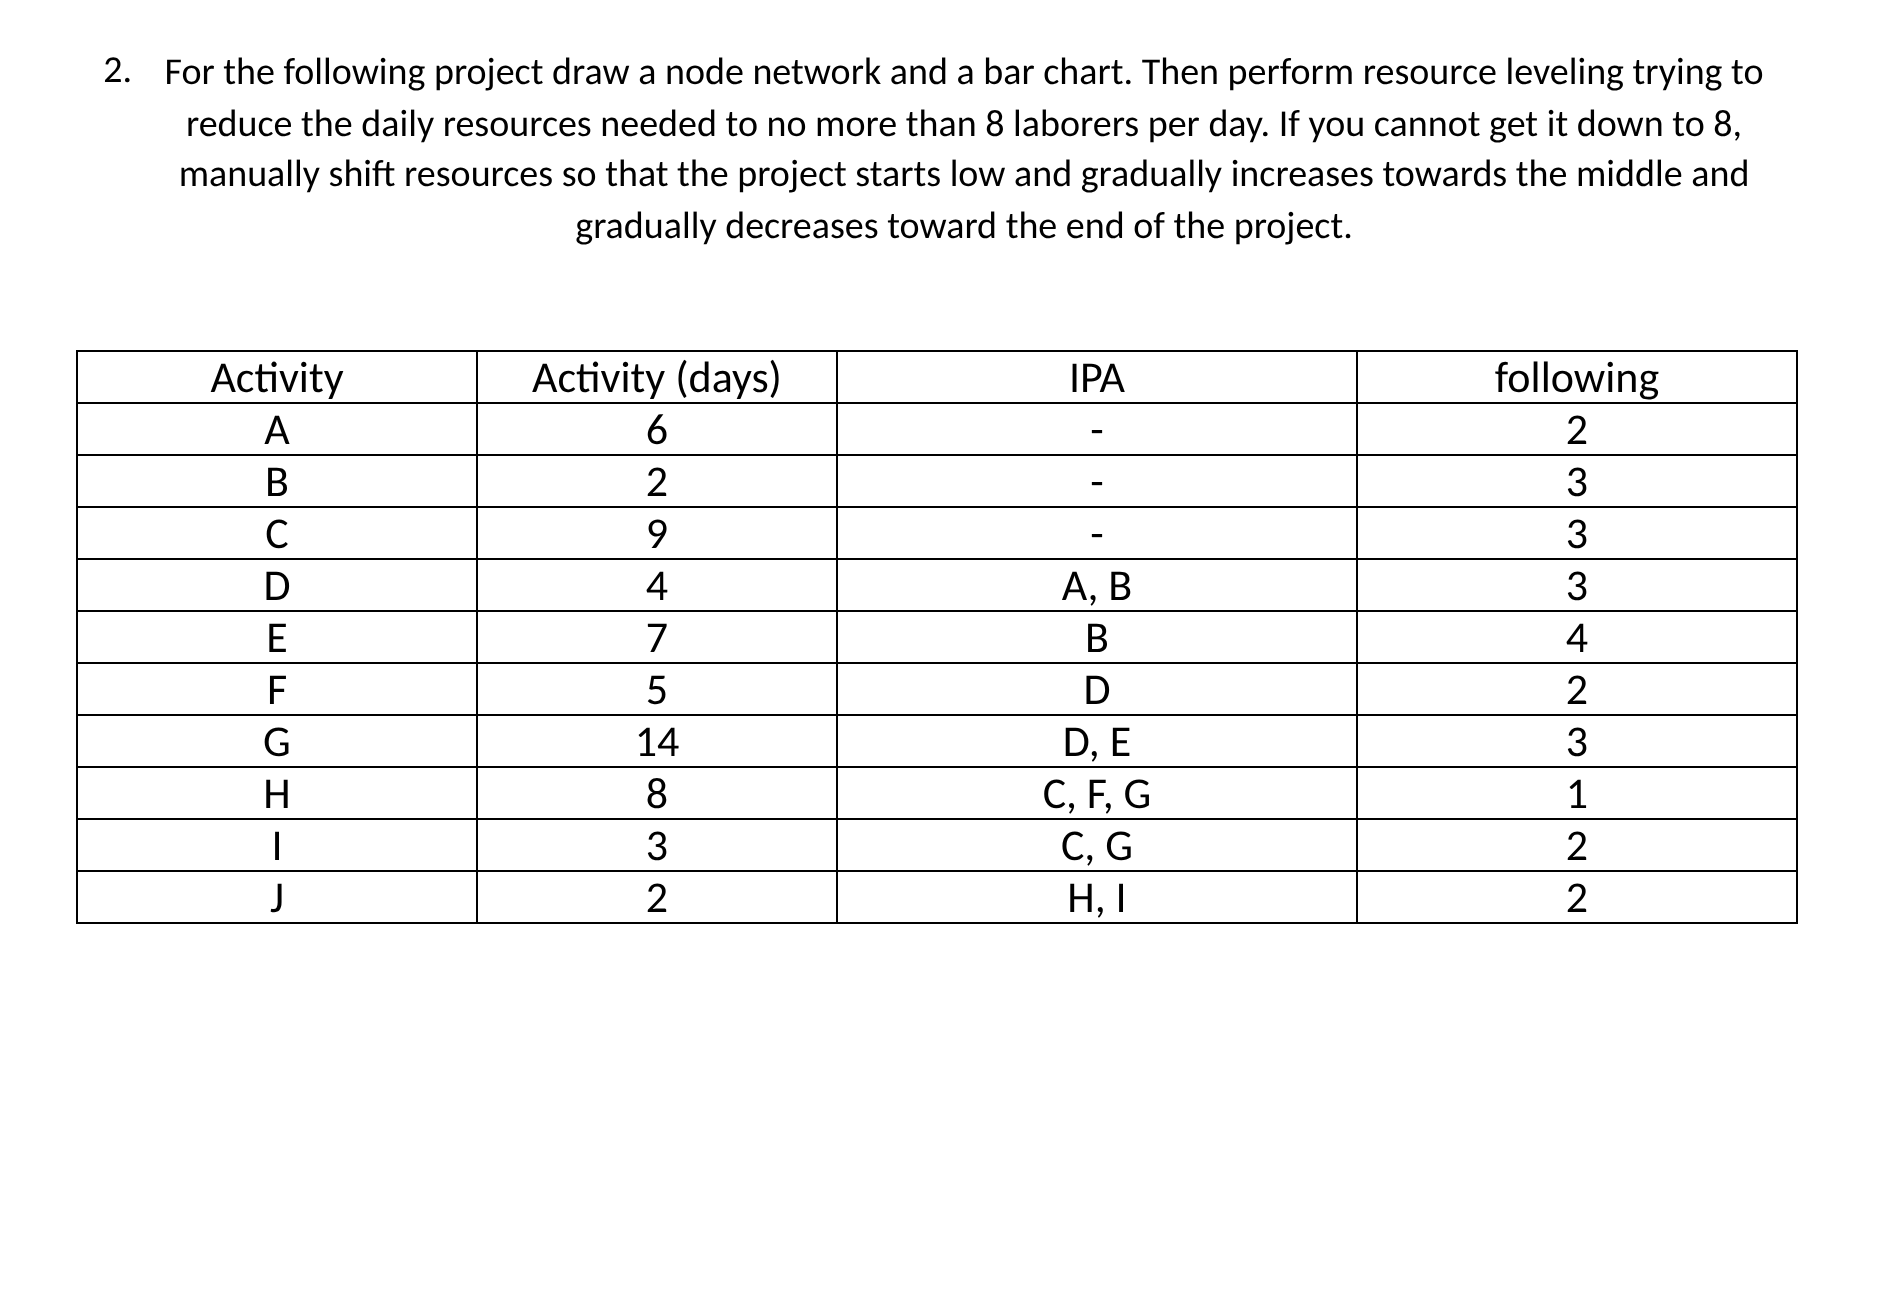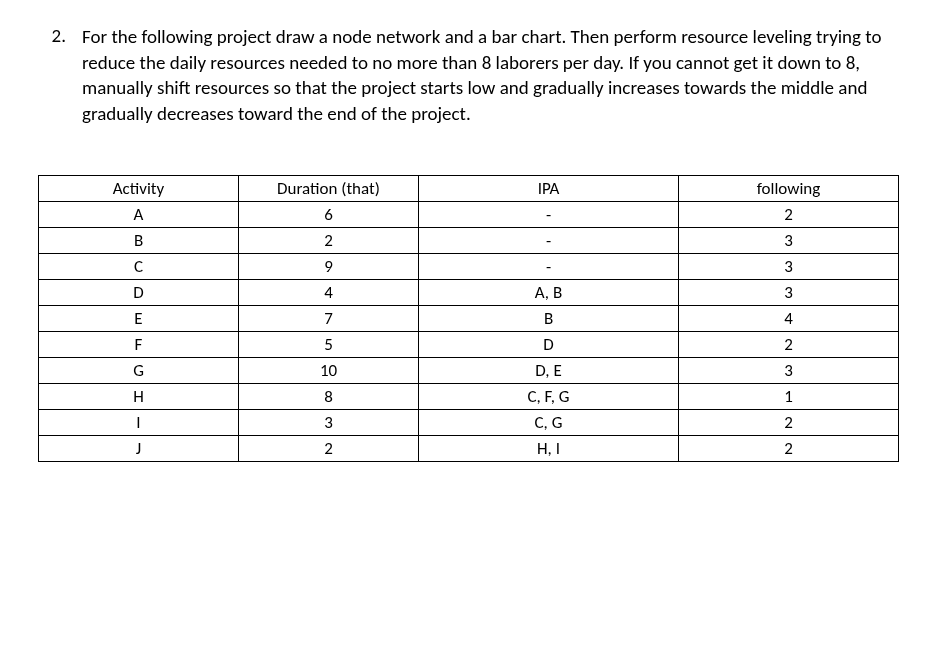--- a/index.html
+++ b/index.html
@@ -21,35 +21,36 @@
     width: 44px;
     flex-shrink: 0;
     text-align: right;
     padding-right: 16px;
     box-sizing: border-box;
   }
   .q-text {
     flex: 1;
     line-height: 1.35;
     padding-right: 30px;
+    text-align: center;
   }
   table {
     border-collapse: collapse;
     width: 860px;
     margin-left: 0;
     table-layout: fixed;
   }
   th, td {
     border: 1px solid #000;
     text-align: center;
     font-weight: normal;
     padding: 0 6px;
     height: 25px;
     line-height: 25px;
-    font-size: 17px;
+    font-size: 22px;
   }
   col.c-activity { width: 200px; }
   col.c-duration { width: 180px; }
   col.c-ipa      { width: 260px; }
   col.c-laborers { width: 220px; }
 </style>
 </head>
 <body>
 
 <div class="question">
@@ -60,21 +61,21 @@
 <table>
   <colgroup>
     <col class="c-activity">
     <col class="c-duration">
     <col class="c-ipa">
     <col class="c-laborers">
   </colgroup>
   <thead>
     <tr>
       <th>Activity</th>
-      <th>Duration (that)</th>
+      <th>Activity (days)</th>
       <th>IPA</th>
       <th>following</th>
     </tr>
   </thead>
   <tbody>
     <tr>
       <td>A</td>
       <td>6</td>
       <td>-</td>
       <td>2</td>
@@ -104,21 +105,21 @@
       <td>4</td>
     </tr>
     <tr>
       <td>F</td>
       <td>5</td>
       <td>D</td>
       <td>2</td>
     </tr>
     <tr>
       <td>G</td>
-      <td>10</td>
+      <td>14</td>
       <td>D, E</td>
       <td>3</td>
     </tr>
     <tr>
       <td>H</td>
       <td>8</td>
       <td>C, F, G</td>
       <td>1</td>
     </tr>
     <tr>

